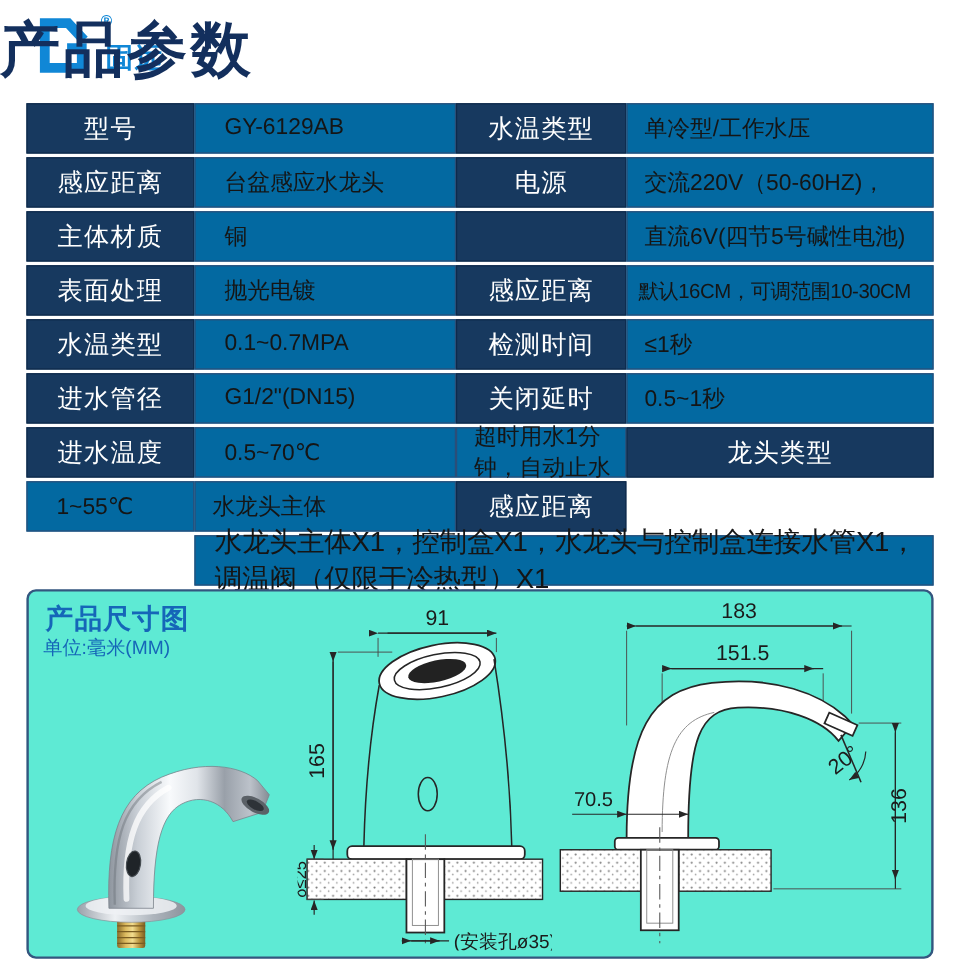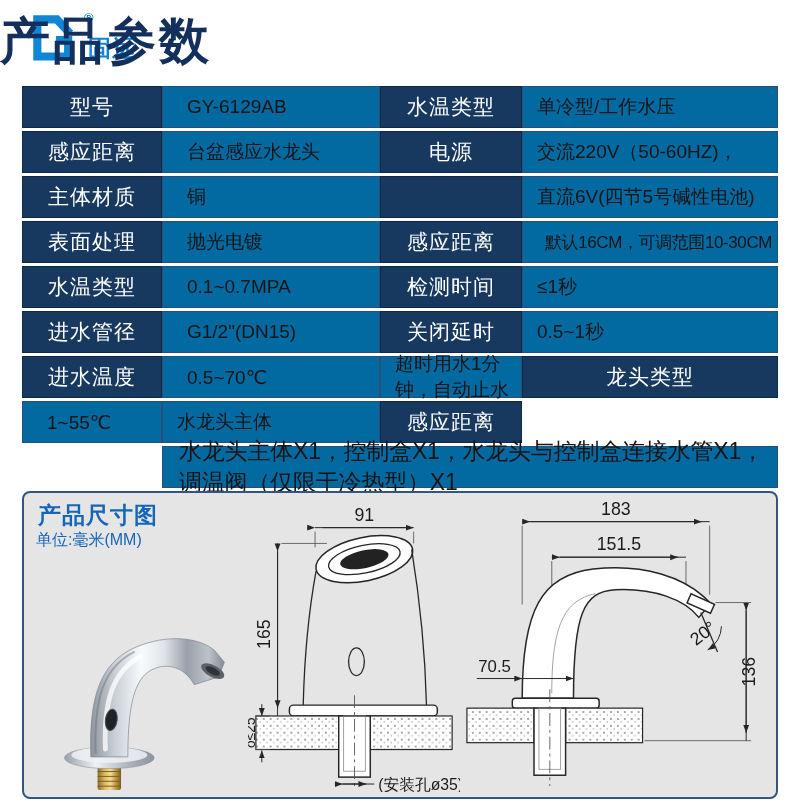--- a/index.html
+++ b/index.html
@@ -26,26 +26,26 @@
     background:#17395F;color:#ffffff;border:1px solid #0E2A4A;
     height:40px;display:flex;align-items:center;justify-content:center;
     font-size:21px;font-weight:500;letter-spacing:1px;
   }
   .val{
     background:#0369a1;color:#151515;border:1px solid #2B4E78;
     height:40px;display:flex;align-items:center;
     padding-left:24px;font-size:19px;
   }
   .val.v2{padding-left:14px;}
-  .val.tight{font-size:17px;padding-left:22px;letter-spacing:-0.4px;}
+  .val.tight{font-size:17px;padding-left:9px;letter-spacing:-0.4px;}
   .val.footer{grid-column:2/5;font-size:23px;padding-left:16px;letter-spacing:-0.2px;}
   
   .dim-box{
     position:relative;margin:3px 22px 0 22px;height:304px;
-    border:2px solid #33567F;border-radius:8px;background:#e5e5e5;
+    border:2px solid #33567F;border-radius:8px;background:#5eead4;
   }
   .dim-title{position:absolute;left:14px;top:7px;font-size:23px;font-weight:bold;color:#1566B8;letter-spacing:1px;}
   .dim-unit{position:absolute;left:12px;top:37px;font-size:16px;color:#1566B8;}
   .fig{position:absolute;}
   .fig-photo{left:12px;top:100px;}
   .fig-front{left:224px;top:3px;}
   .fig-side{left:432px;top:3px;}
   
   .ol{fill:#ffffff;stroke:#262626;stroke-width:1.5;}
   .ln{fill:none;stroke:#262626;stroke-width:1.3;}

